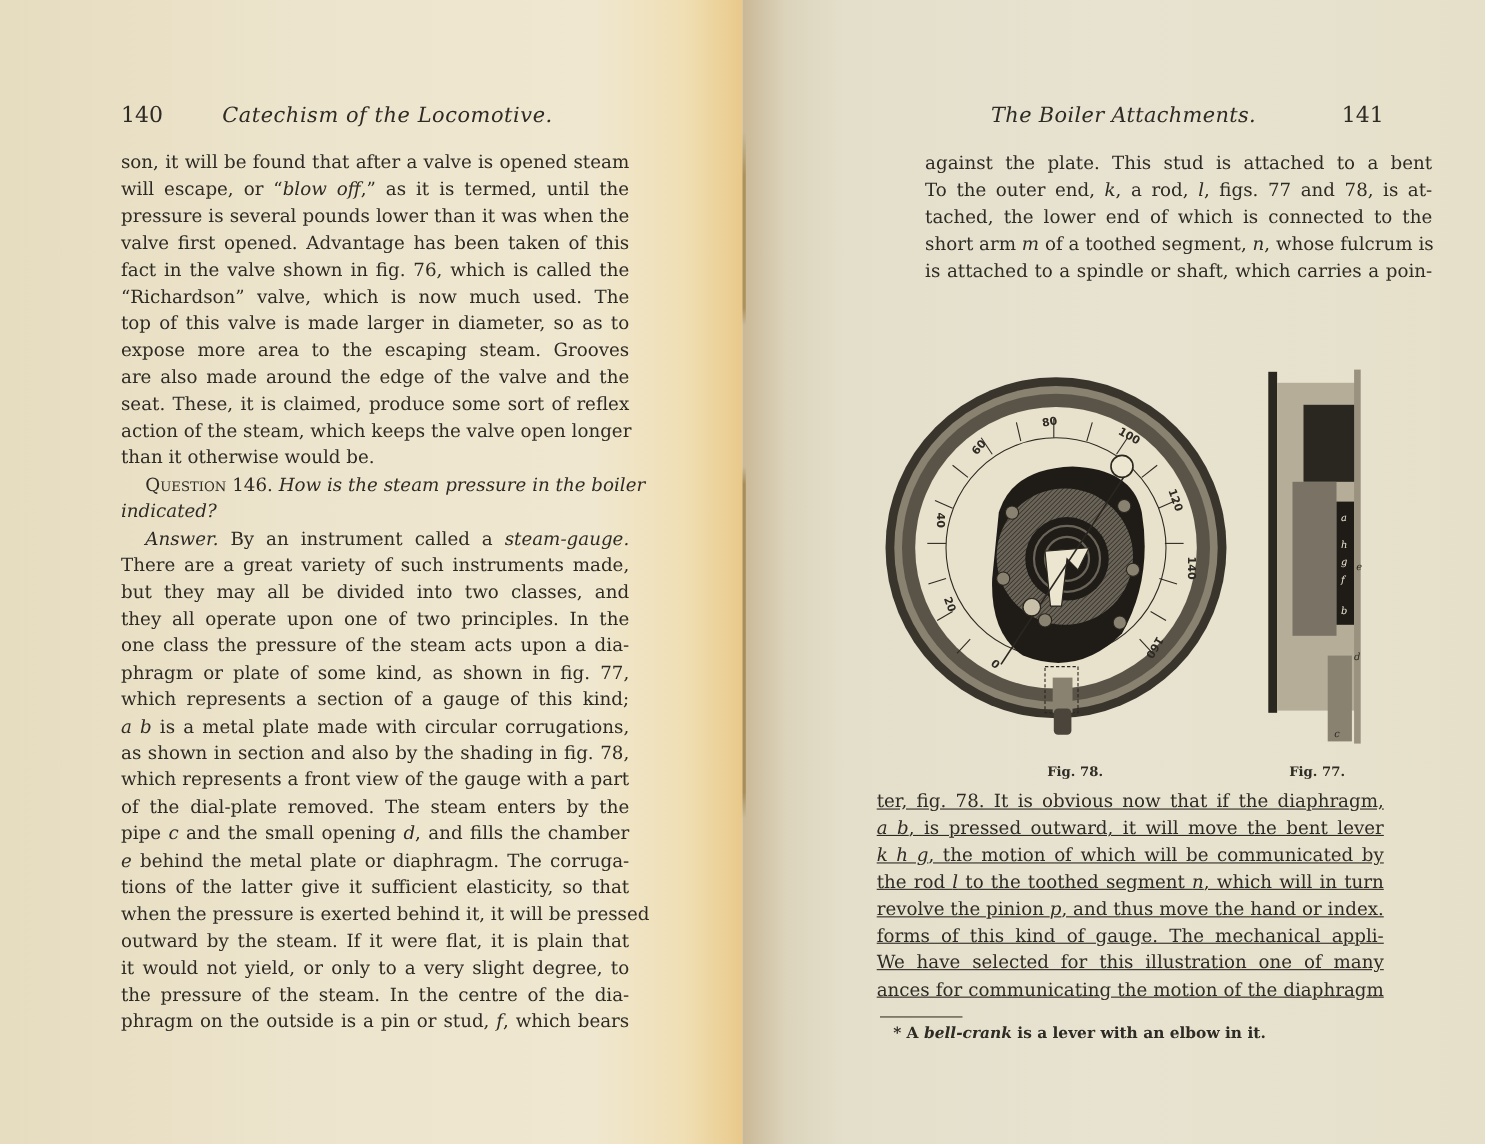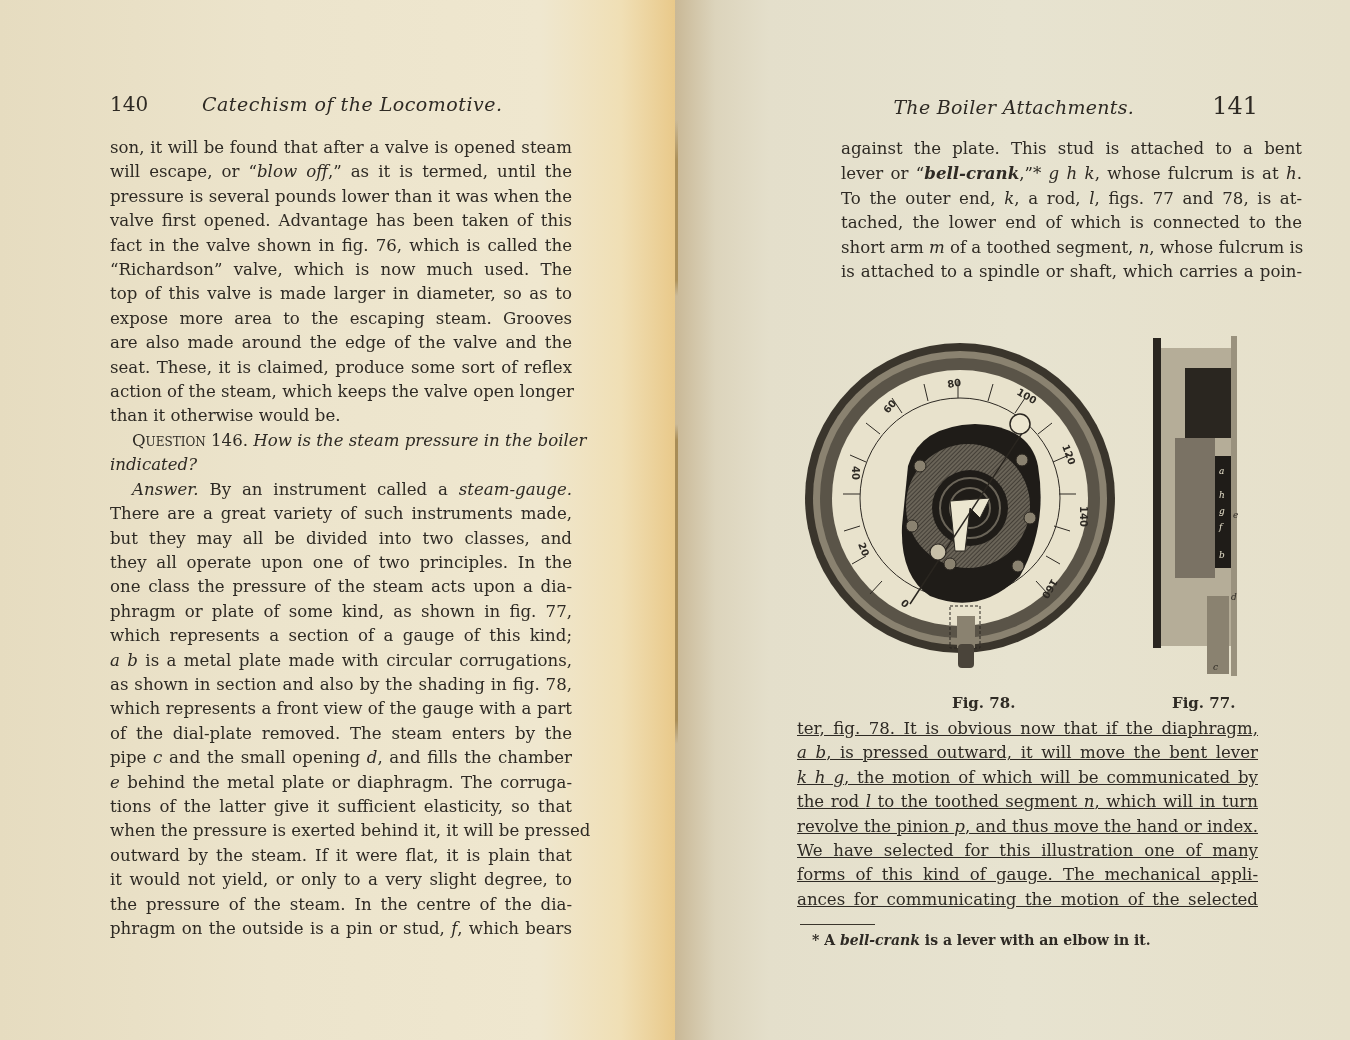--- a/index.html
+++ b/index.html
@@ -25,36 +25,36 @@
     opacity: .7;
   }
   .running-head {
     position: absolute; top: 92px; font-size: 19px; display: flex; align-items: baseline;
   }
   .left-head { left: 110px; width: 465px; }
   .left-head .num { width: 92px; font-size: 20px; }
   .left-head .title { font-style: italic; letter-spacing: .5px; }
   .right-head { left: 798px; width: 460px; justify-content: flex-end; }
   .right-head .title { font-style: italic; margin-right: 78px; letter-spacing: .3px; }
-  .right-head .num { font-size: 24px; }
+  .right-head .num { font-size: 20px; }
 
   .text-block { position: absolute; font-size: 16.6px; line-height: 24.4px; }
   .left-text { left: 110px; top: 136px; width: 462px; }
   .right-text-top { left: 797px; top: 137px; width: 461px; margin-left: 44px; }
   .right-text-bottom { left: 797px; top: 717px; width: 461px; text-decoration: underline; }
   .line { display: block; text-align: justify; text-align-last: justify; white-space: nowrap; }
   .line.last { text-align-last: left; }
   .indent { padding-left: 22px; }
   .sc { font-variant: small-caps; }
   i, .it { font-style: italic; }
 
   .figure-area { position: absolute; left: 800px; top: 326px; width: 462px; height: 380px; }
   .gauge-svg { position: absolute; left: 0; top: 0; }
   .side-svg { position: absolute; left: 345px; top: 0; }
-  .caption { position: absolute; top: 368px; font-size: 15px; font-weight: bold; }
+  .caption { position: absolute; top: 368px; font-size: 12px; font-weight: bold; }
   .cap-78 { left: 152px; }
   .cap-77 { left: 372px; }
 
   .footnote-rule { position: absolute; left: 800px; top: 924px; width: 75px; border-top: 1px solid #3a352c; }
   .footnote { position: absolute; left: 812px; top: 932px; font-size: 14px; font-weight: bold; }
   .footnote .it { font-weight: bold; }
 </style>
 </head>
 <body>
 
@@ -109,21 +109,20 @@
 
 <div class="stitch"></div>
 
 <div class="running-head right-head">
   <span class="title">The Boiler Attachments.</span>
   <span class="num">141</span>
 </div>
 
 <div class="text-block right-text-top">
   <span class="line">against the plate. This stud is attached to a bent</span>
-  <span class="line">lever or “<b><i>bell-crank</i></b>,”* <i>g h k</i>, whose fulcrum is at <i>h</i>.</span>
   <span class="line">To the outer end, <i>k</i>, a rod, <i>l</i>, figs. 77 and 78, is at-</span>
   <span class="line">tached, the lower end of which is connected to the</span>
   <span class="line">short arm <i>m</i> of a toothed segment, <i>n</i>, whose fulcrum is</span>
   <span class="line">is attached to a spindle or shaft, which carries a poin-</span>
 </div>
 
 <div class="figure-area">
   <svg class="gauge-svg" width="330" height="370" viewBox="0 0 330 370">
     <defs>
       <pattern id="hatch" width="3" height="3" patternUnits="userSpaceOnUse" patternTransform="rotate(45)">
@@ -221,23 +220,23 @@
   <span class="caption cap-78">Fig. 78.</span>
   <span class="caption cap-77">Fig. 77.</span>
 </div>
 
 <div class="text-block right-text-bottom">
   <span class="line">ter, fig. 78. It is obvious now that if the diaphragm,</span>
   <span class="line"><i>a b</i>, is pressed outward, it will move the bent lever</span>
   <span class="line"><i>k h g</i>, the motion of which will be communicated by</span>
   <span class="line">the rod <i>l</i> to the toothed segment <i>n</i>, which will in turn</span>
   <span class="line">revolve the pinion <i>p</i>, and thus move the hand or index.</span>
+  <span class="line">forms of this kind of gauge. The mechanical appli-</span>
   <span class="line">We have selected for this illustration one of many</span>
-  <span class="line">forms of this kind of gauge. The mechanical appli-</span>
-  <span class="line">ances for communicating the motion of the selected</span>
+  <span class="line">ances for communicating the motion of the diaphragm</span>
 </div>
 
 <div class="footnote-rule"></div>
 <div class="footnote">
   <span>* A</span>
   <span class="it">bell-crank</span>
   <span>is a lever with an elbow in it.</span>
 </div>
 
 </body></html>

